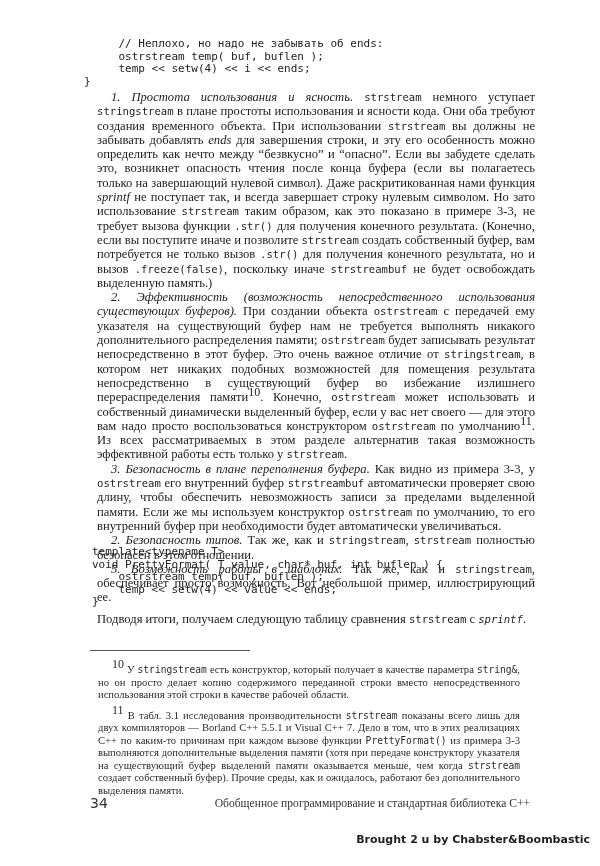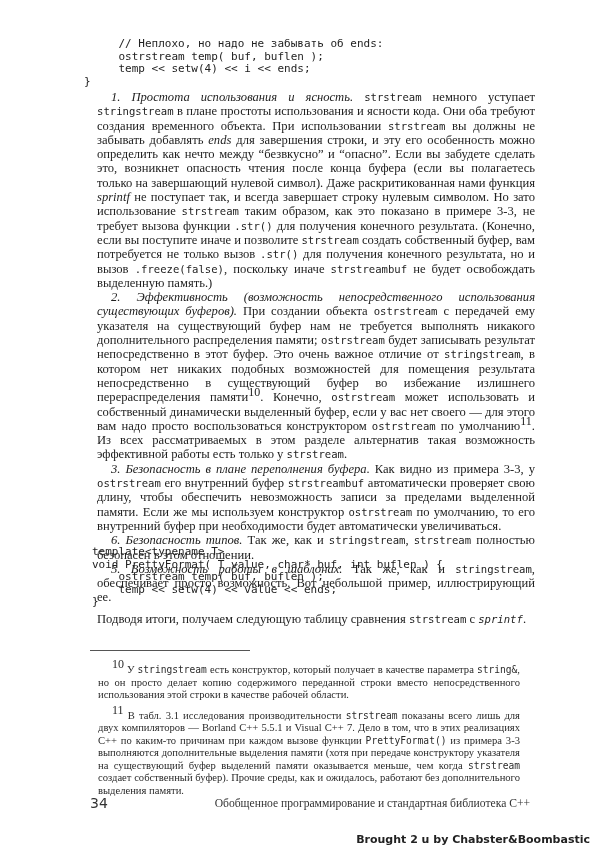--- a/index.html
+++ b/index.html
@@ -50,21 +50,21 @@
 
   <div class="code" style="top:38px;"><div>    // Неплохо, но надо не забывать об ends:</div><div>    ostrstream temp( buf, buflen );</div><div>    temp &lt;&lt; setw(4) &lt;&lt; i &lt;&lt; ends;</div><div style="margin-left:-8px">}</div></div>
 
   <div class="body-text" style="top:90px;">
     <p><span class="it">1. Простота использования и ясность.</span><span> </span><span class="mono">strstream</span><span> немного уступает </span><span class="mono">stringstream</span><span> в плане простоты использования и ясности кода. Они оба требуют создания временного объекта. При использовании </span><span class="mono">strstream</span><span> вы должны не забывать добавлять </span><span class="it">ends</span><span> для завершения строки, и эту его особенность можно определить как нечто между “безвкусно” и “опасно”. Если вы забудете сделать это, возникнет опасность чтения после конца буфера (если вы полагаетесь только на завершающий нулевой символ). Даже раскритикованная нами функция </span><span class="it">sprintf</span><span> не поступает так, и всегда завершает строку нулевым символом. Но зато использование </span><span class="mono">strstream</span><span> таким образом, как это показано в примере 3-3, не требует вызова функции </span><span class="mono">.str()</span><span> для получения конечного результата. (Конечно, если вы поступите иначе и позволите </span><span class="mono">strstream</span><span> создать собственный буфер, вам потребуется не только вызов </span><span class="mono">.str()</span><span> для получения конечного результата, но и вызов </span><span class="mono">.freeze(false)</span><span>, поскольку иначе </span><span class="mono">strstreambuf</span><span> не будет освобождать выделенную память.)</span></p>
 
     <p><span class="it">2. Эффективность (возможность непосредственного использования существующих буферов).</span><span> При создании объекта </span><span class="mono">ostrstream</span><span> с передачей ему указателя на существующий буфер нам не требуется выполнять никакого дополнительного распределения памяти; </span><span class="mono">ostrstream</span><span> будет записывать результат непосредственно в этот буфер. Это очень важное отличие от </span><span class="mono">stringstream</span><span>, в котором нет никаких подобных возможностей для помещения результата непосредственно в существующий буфер во избежание излишнего перераспределения памяти</span><sup>10</sup><span>. Конечно, </span><span class="mono">ostrstream</span><span> может использовать и собственный динамически выделенный буфер, если у вас нет своего — для этого вам надо просто воспользоваться конструктором </span><span class="mono">ostrstream</span><span> по умолчанию</span><sup>11</sup><span>. Из всех рассматриваемых в этом разделе альтернатив такая возможность эффективной работы есть только у </span><span class="mono">strstream</span><span>.</span></p>
 
     <p><span class="it">3. Безопасность в плане переполнения буфера.</span><span> Как видно из примера 3-3, у </span><span class="mono">ostrstream</span><span> его внутренний буфер </span><span class="mono">strstreambuf</span><span> автоматически проверяет свою длину, чтобы обеспечить невозможность записи за пределами выделенной памяти. Если же мы используем конструктор </span><span class="mono">ostrstream</span><span> по умолчанию, то его внутренний буфер при необходимости будет автоматически увеличиваться.</span></p>
 
-    <p><span class="it">6. Безопасность типов.</span><span> Так же, как и </span><span class="mono">stringstream</span><span>, </span><span class="mono">strstream</span><span> полностью безопасен в этом отношении.</span></p>
+    <p><span class="it">2. Безопасность типов.</span><span> Так же, как и </span><span class="mono">stringstream</span><span>, </span><span class="mono">strstream</span><span> полностью безопасен в этом отношении.</span></p>
 
     <p><span class="it">5. Возможность работы в шаблонах.</span><span> Так же, как и </span><span class="mono">stringstream</span><span>, обеспечивает просто возможность. Вот небольшой пример, иллюстрирующий ее.</span></p>
   </div>
 
   <div class="code" style="top:546px;"><div>template&lt;typename T&gt;</div><div>void PrettyFormat( T value, char* buf, int buflen ) {</div><div>    ostrstream temp( buf, buflen );</div><div>    temp &lt;&lt; setw(4) &lt;&lt; value &lt;&lt; ends;</div><div>}</div></div>
 
   <div class="body-text" style="top:612px;">
     <p class="noindent"><span>Подводя итоги, получаем следующую таблицу сравнения </span><span class="mono">strstream</span><span> с </span><span class="mono it">sprintf</span><span>.</span></p>
   </div>
 

